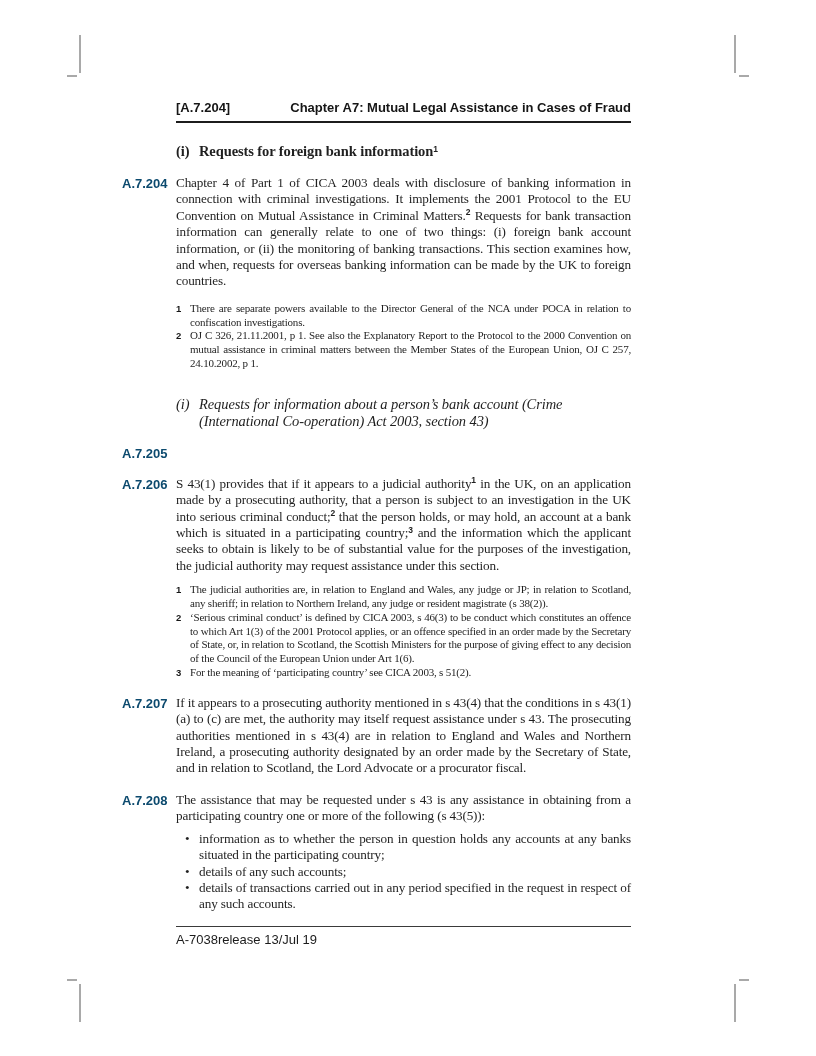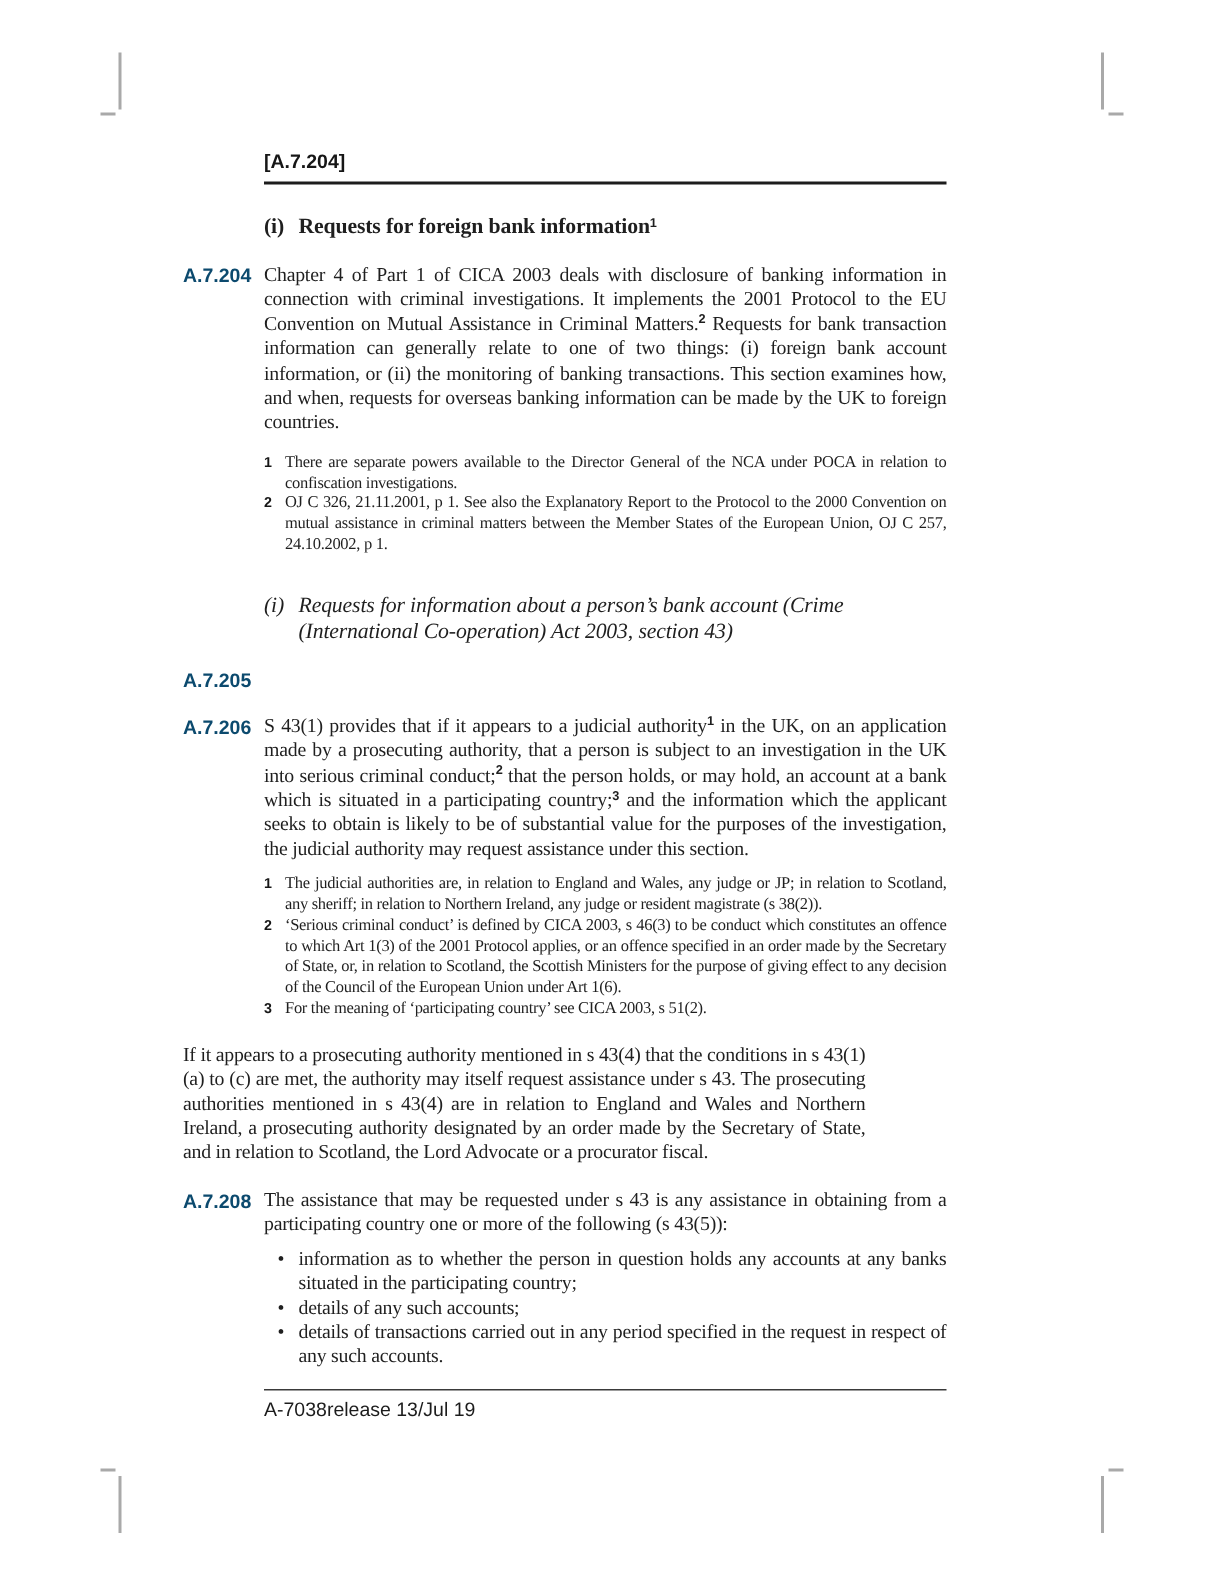--- a/index.html
+++ b/index.html
@@ -153,20 +153,21 @@
   <div class="cropline crop-tr-h"></div>
   <div class="cropline crop-bl-h"></div>
   <div class="cropline crop-bl-v"></div>
   <div class="cropline crop-br-h"></div>
   <div class="cropline crop-br-v"></div>
 
   <div class="content">
 
     <div class="running-header">
       <span>[A.7.204]</span>
+      <span>Chapter A7: Mutual Legal Assistance in Cases of Fraud</span>
     </div>
 
     <div class="heading-bold">
       <span class="hlabel">(i)</span>
       <span class="htext">Requests for foreign bank information<sup>1</sup></span>
     </div>
 
     <div class="para">
       <span class="pnum">A.7.204</span>
       <span class="ptext">Chapter 4 of Part 1 of CICA 2003 deals with disclosure of banking information in connection with criminal investigations. It implements the 2001 Protocol to the EU Convention on Mutual Assistance in Criminal Matters.<sup>2</sup> Requests for bank transaction information can generally relate to one of two things: (i) foreign bank account information, or (ii) the monitoring of banking transactions. This section examines how, and when, requests for overseas banking information can be made by the UK to foreign countries.</span>
@@ -206,20 +207,21 @@
         <span class="fn-marker">2</span>
         <span class="fn-text">‘Serious criminal conduct’ is defined by CICA 2003, s 46(3) to be conduct which constitutes an offence to which Art 1(3) of the 2001 Protocol applies, or an offence specified in an order made by the Secretary of State, or, in relation to Scotland, the Scottish Ministers for the purpose of giving effect to any decision of the Council of the European Union under Art 1(6).</span>
       </div>
       <div class="footnote">
         <span class="fn-marker">3</span>
         <span class="fn-text">For the meaning of ‘participating country’ see CICA 2003, s 51(2).</span>
       </div>
     </div>
 
     <div class="para">
+      <span class="pnum">A.7.207</span>
       <span class="ptext">If it appears to a prosecuting authority mentioned in s 43(4) that the conditions in s 43(1)(a) to (c) are met, the authority may itself request assistance under s 43. The prosecuting authorities mentioned in s 43(4) are in relation to England and Wales and Northern Ireland, a prosecuting authority designated by an order made by the Secretary of State, and in relation to Scotland, the Lord Advocate or a procurator fiscal.</span>
     </div>
 
     <div class="para">
       <span class="pnum">A.7.208</span>
       <span class="ptext">
         <span>The assistance that may be requested under s 43 is any assistance in obtaining from a participating country one or more of the following (s 43(5)):</span>
         <span class="bullets" style="display:block">
           <span class="bullet-row">
             <span class="b-marker">•</span>

